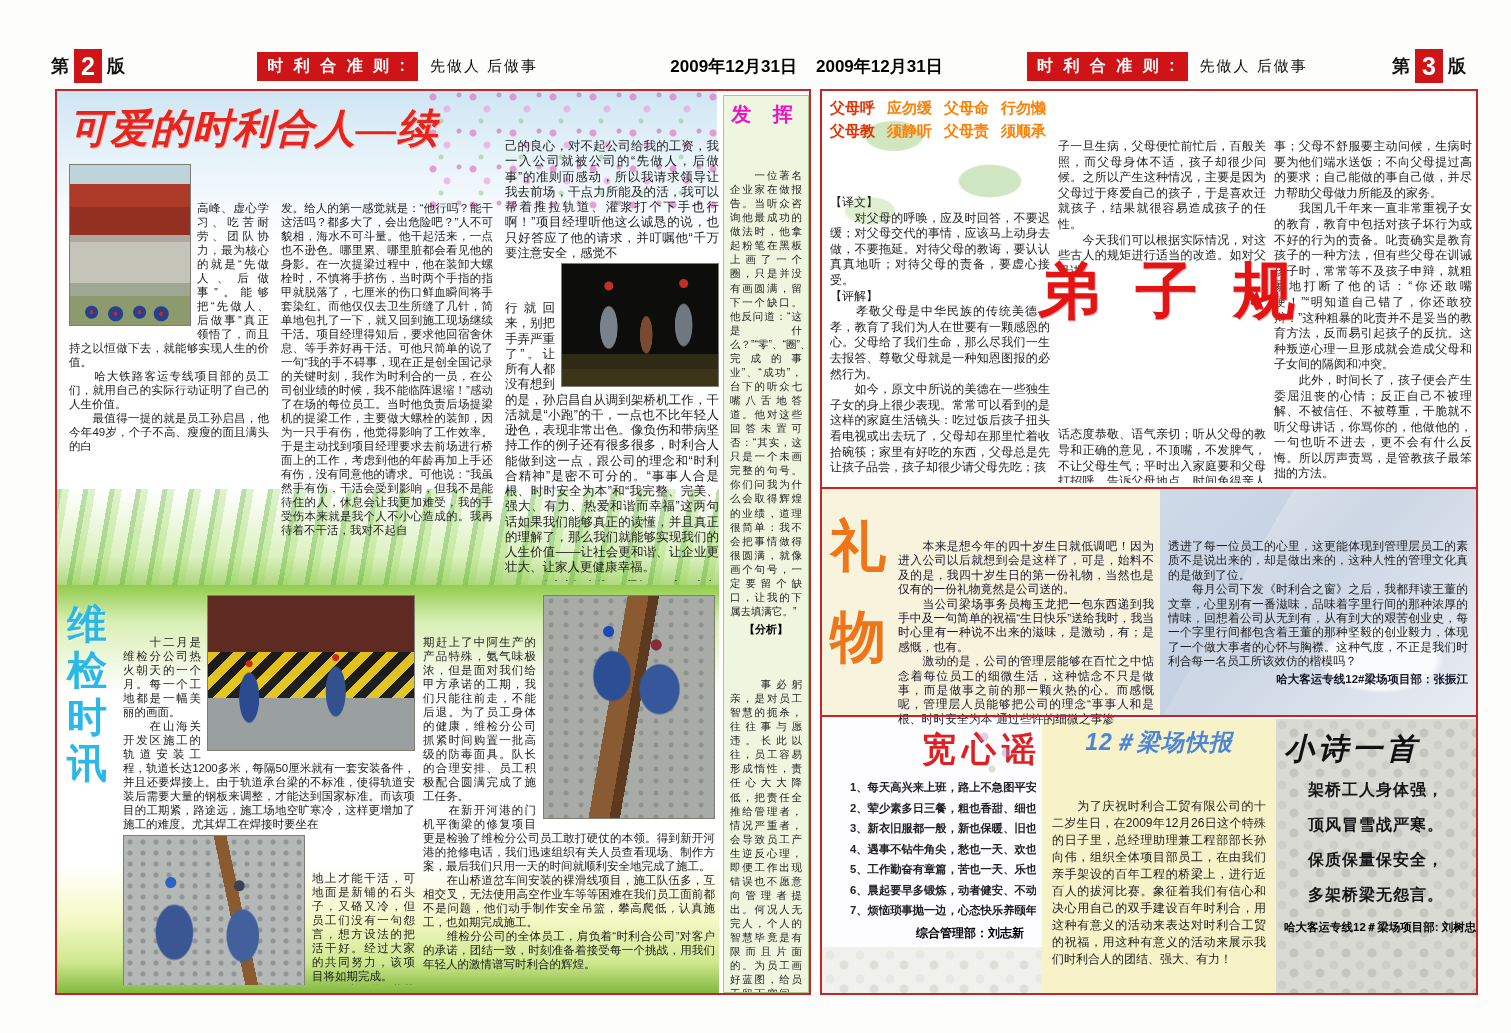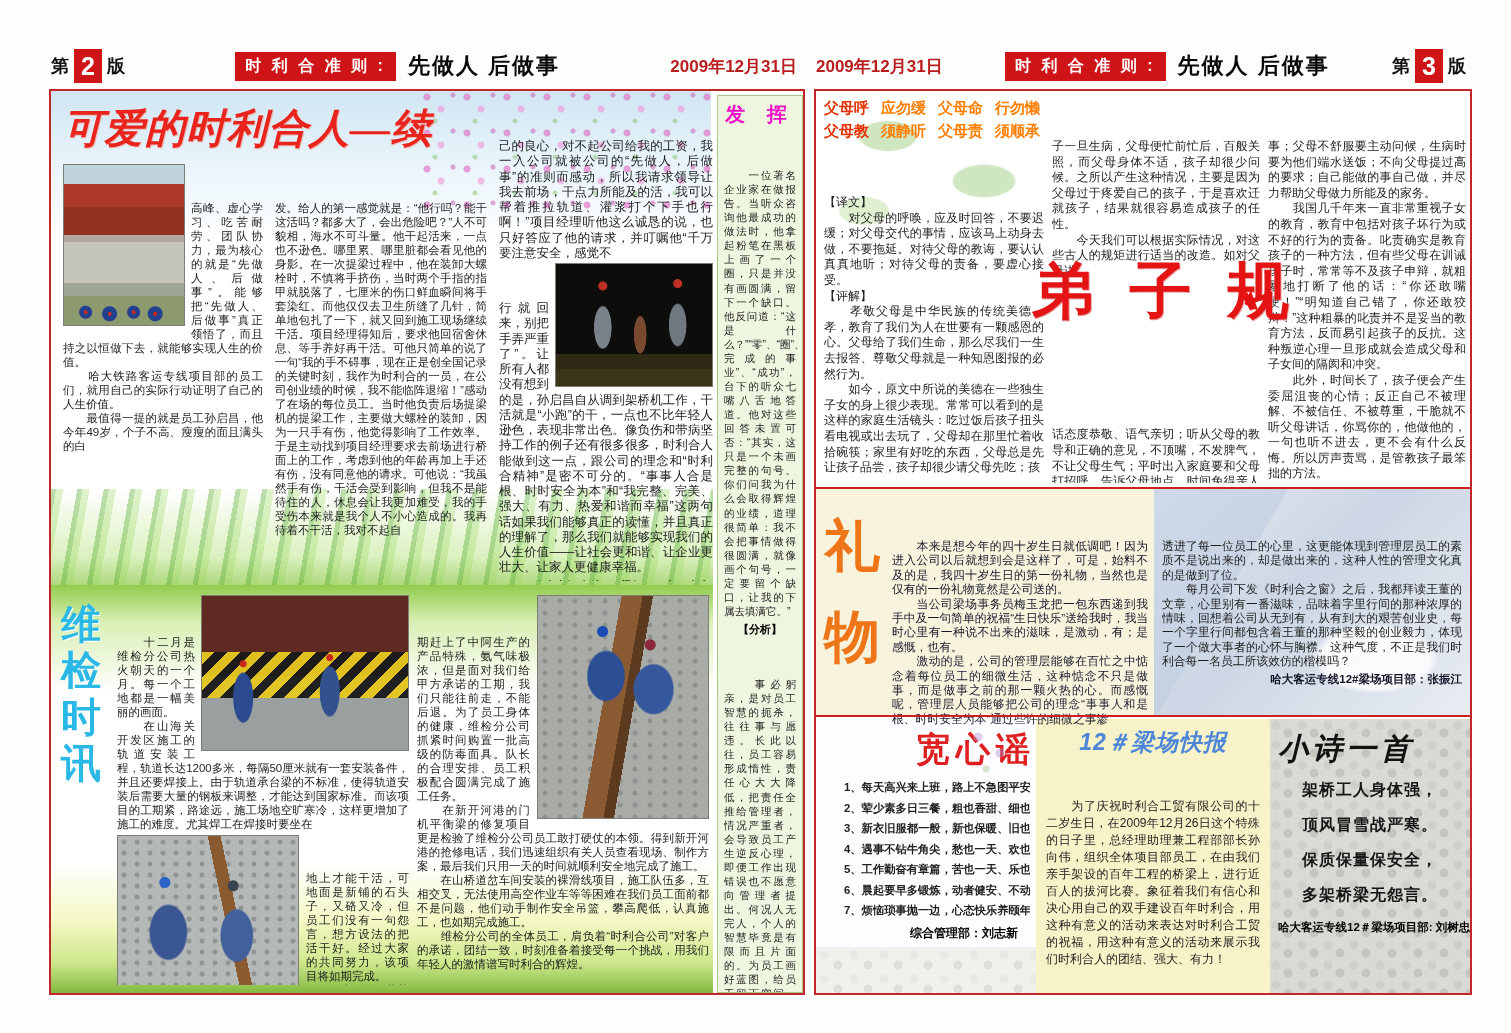--- a/index.html
+++ b/index.html
@@ -5,24 +5,24 @@
   * { margin:0; padding:0; box-sizing:border-box; }
   html,body { width:1511px; height:1033px; background:#ffffff; font-family:"Liberation Sans","DejaVu Sans",sans-serif; }
   #canvas { position:relative; width:1511px; height:1033px; background:#fdfdfc; overflow:hidden; }
 
   .page { position:absolute; top:45px; }
   .hdr { display:flex; align-items:center; justify-content:space-between; height:42px; padding:0 6px; }
   .pagenum { display:flex; align-items:center; gap:5px; font-weight:bold; font-size:18px; color:#111; }
   .pagenum .num { background:#cf1418; color:#fff; width:28px; height:34px; display:flex; align-items:center; justify-content:center; font-size:25px; font-weight:bold; }
   .slogan-wrap { display:flex; align-items:center; gap:12px; }
   .slogan-box { background:#cf1418; color:#fff; font-weight:bold; font-size:16px; padding:4px 10px; letter-spacing:3px; white-space:nowrap; }
-  .slogan-text { font-weight:700; font-size:22px; letter-spacing:2px; color:#0a0a0a; white-space:nowrap;text-align:center; }
-  .date { font-weight:bold; font-size:17px; color:#b91c1c; white-space:nowrap; }
-
-  .frame { position:absolute; left:4px; top:44px; border:2px solid #c2262a; background:#fff; overflow:hidden; }
+  .slogan-text { font-weight:400; font-size:15px; letter-spacing:2px; color:#0a0a0a; white-space:nowrap;text-align:center; }
+  .date { font-weight:bold; font-size:17px; color:#000000; white-space:nowrap; }
+
+  .frame { position:absolute; left:10px; top:44px; border:2px solid #c2262a; background:#fff; overflow:hidden; }
   #left-frame  { width:756px; height:906px; }
   #right-frame { width:658px; height:906px; }
 
   .body-text { font-size:11.5px; line-height:1.22; text-align:justify; word-break:break-all; color:#1c1c1c; white-space:pre-line;margin-top:40px; }
   .abs { position:absolute; }
   .ovh { overflow:hidden; }
 
   
   .deco-sky { left:0; top:0; width:660px; height:150px; background:linear-gradient(180deg,#cfe6f3 0%,#e7f3fa 45%,rgba(255,255,255,0) 100%); }
   .deco-flowers { background-color:transparent;

